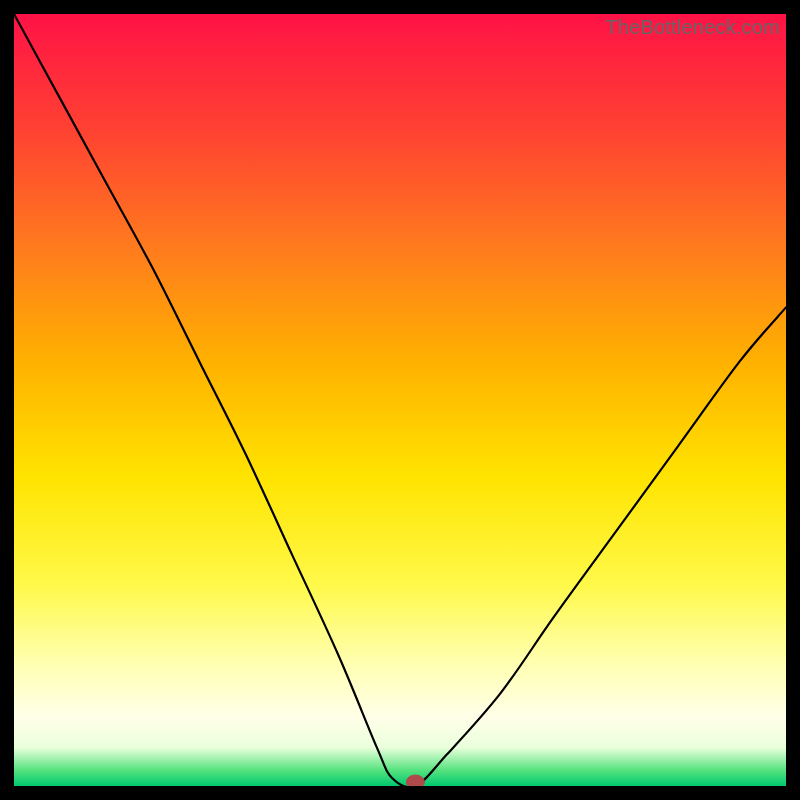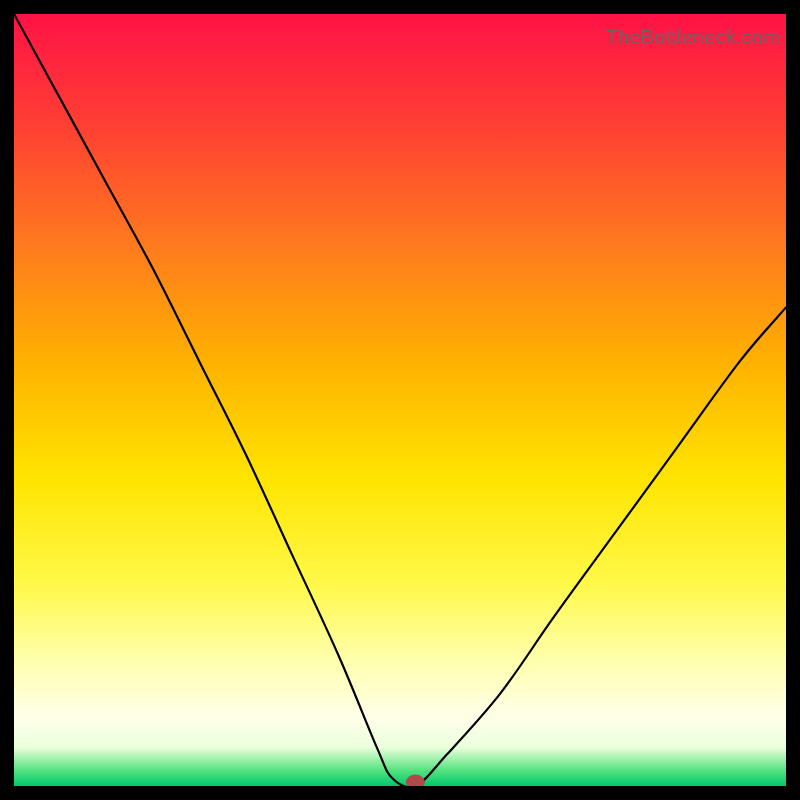--- a/index.html
+++ b/index.html
@@ -57,21 +57,20 @@
     stroke: #b04a4a;
   }
   .watermark {
     position: absolute;
     top: 2px;
     right: 6px;
     color: #666;
     font-size: 20px;
     font-weight: 500;
     letter-spacing: 0.2px;
-    margin-top: 10px;
   }
 </style>
 </head>
 <body>
 
 <div class="frame">
   <div class="plot-area">
 
     <svg class="curve" viewBox="0 0 772 772" preserveAspectRatio="none">
       <path d="M 0.0 0.0 C 7.7 14.2, 30.9 56.6, 46.3 84.9 C 61.8 113.2, 77.2 141.5, 92.6 169.8 C 108.1 198.1, 123.5 225.2, 139.0 254.8 C 154.4 284.4, 169.8 316.5, 185.3 347.4 C 200.7 378.3, 216.2 407.9, 231.6 440.0 C 247.0 472.2, 262.5 506.9, 277.9 540.4 C 293.4 573.9, 310.1 608.6, 324.2 640.8 C 338.4 672.9, 353.8 712.8, 362.8 733.4 C 371.8 754.0, 371.8 757.8, 378.3 764.3 C 384.7 770.7, 392.4 775.9, 401.4 772.0 C 410.4 768.1, 418.2 756.6, 432.3 741.1 C 446.5 725.7, 468.3 702.5, 486.4 679.4 C 504.4 656.2, 521.1 629.2, 540.4 602.2 C 559.7 575.1, 581.6 545.5, 602.2 517.2 C 622.7 488.9, 643.3 460.6, 663.9 432.3 C 684.5 404.0, 707.7 370.6, 725.7 347.4 C 743.7 324.2, 764.3 302.4, 772.0 293.4"></path>

